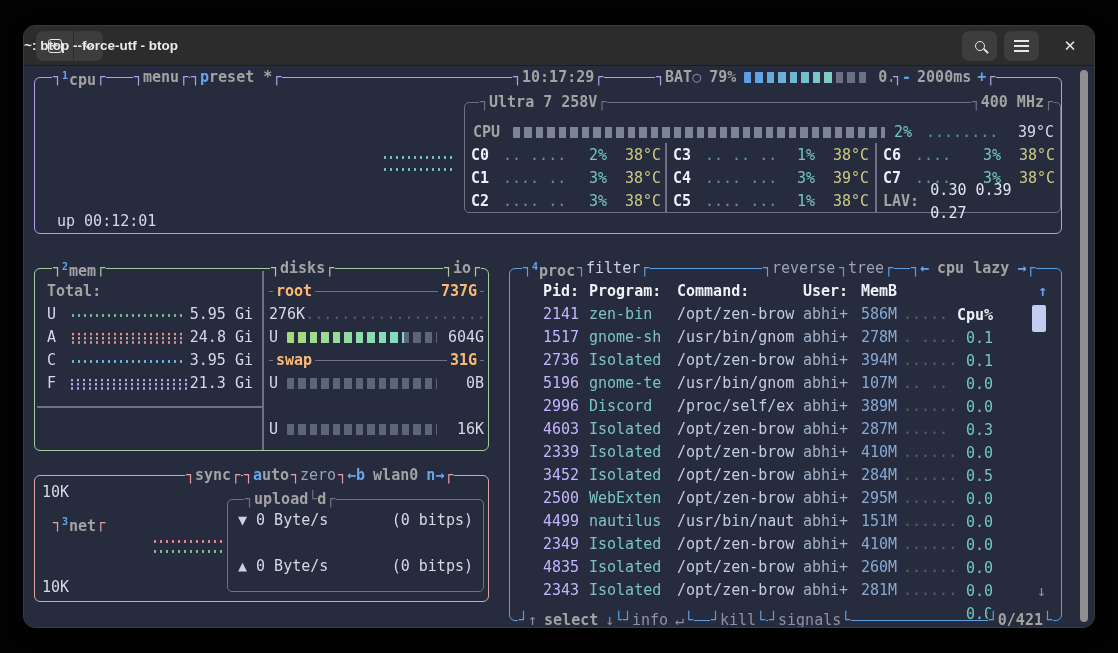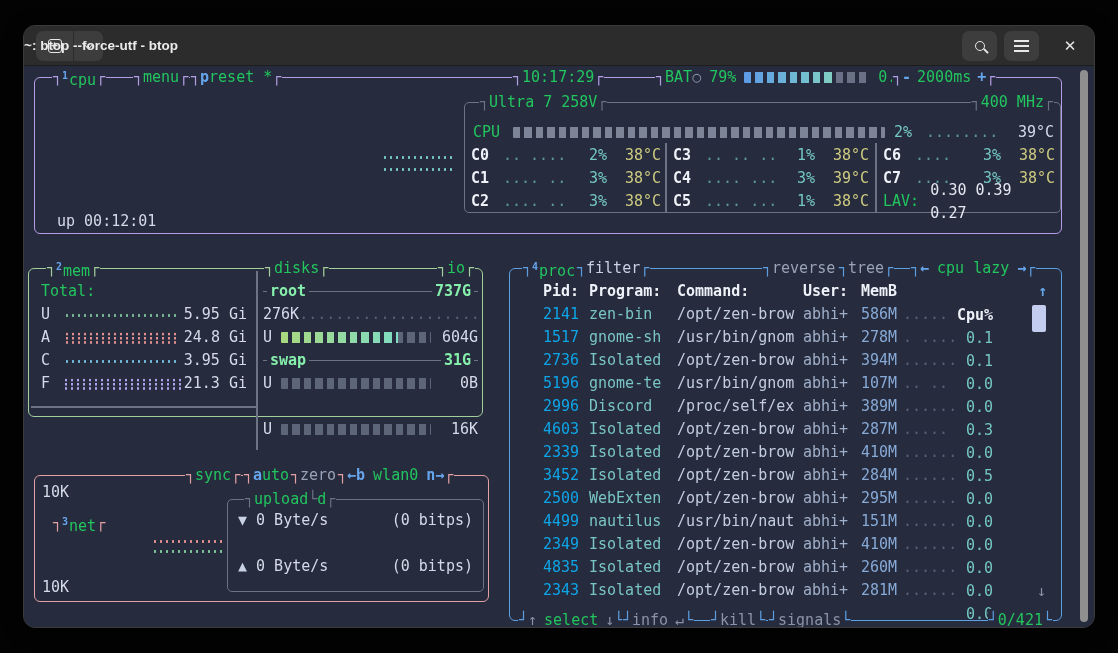--- a/index.html
+++ b/index.html
@@ -44,51 +44,51 @@
   .chip.bot::before { content:"┘"; }
   .chip.bot::after  { content:"└"; }
   .chip.bot { top:auto; bottom:-12px; }
   .chip.p::before,  .chip.p::after  { color:#b49ee6; }
   .chip.g::before,  .chip.g::after  { color:#a3cf9c; }
   .chip.r::before,  .chip.r::after  { color:#e3a1a4; }
   .chip.bl::before, .chip.bl::after { color:#5d9fe3; }
   .chip.gy::before, .chip.gy::after { color:#6b7384; }
   .chip span { display:inline-block; }
 
-  .w   { color:#22c55e; font-weight:400; }
+  .w   { color:#a3a3a3; font-weight:700; }
   .t   { color:#74c7c3; }
   .b   { color:#66a5ec; font-weight:700; }
   .dim { color:#8b93a8; }
   .dim2{ color:#9aa3b8; }
   .lt  { color:#c9d2e4; }
   .dotst { color:#5d9894; }
   .dotsg { color:#566079; }
   sup.n { font-size:10px; color:#66a5ec; font-weight:700; vertical-align:super; margin-right:1px; }
 
   .blocks { display:inline-block; height:11px; border-radius:1px; }
   .gapped { background-image:repeating-linear-gradient(90deg, rgba(0,0,0,0) 0 7.5px, #262b3d 7.5px 11.5px); }
   .dots { background-image:radial-gradient(circle, var(--c) 1.1px, rgba(0,0,0,0) 1.3px);
     background-size:6px 5px; }
   .dots.dense { background-size:6px 4.2px; }
 
   .rule { position:absolute; border-top:1.5px solid #6b7384; display:flex;
     justify-content:space-between; padding:0 4px; }
   .rule > span { background:#262b3d; transform:translateY(-12px); line-height:23px;
-    padding:0 3px; font-weight:700; color:#86efac; }
+    padding:0 3px; font-weight:700; color:#fdba74; }
   .vline { position:absolute; width:1.5px; background:#6b7384; }
   .hline { position:absolute; height:1.5px; background:#6b7384; }
 
   .core { display:flex; height:23px; align-items:center; }
   .cn { width:32px; font-weight:700; color:#edf1f8; }
   .cd { flex:1; color:#5d9894; overflow:hidden; white-space:nowrap; }
   .cp { width:40px; text-align:right; color:#74c7c3; }
   .ct { width:54px; text-align:right; color:#cfcb81; }
 
   .prow { display:flex; height:23px; padding-left:12px; align-items:center; }
-  .c-pid  { width:57px; text-align:right; color:#0ea5e9; }
+  .c-pid  { width:57px; text-align:right; color:#c4b5fd; }
   .c-prog { width:80px; margin-left:10px; color:#79c5c5; overflow:hidden; white-space:nowrap; }
   .c-cmd  { width:120px; margin-left:8px; color:#c3cde0; overflow:hidden; white-space:nowrap; }
   .c-user { width:48px; margin-left:6px; color:#9fafc9; }
   .c-mem  { width:42px; text-align:right; margin-left:4px; color:#87a9d6; }
   .c-dots { width:52px; margin-left:6px; color:#566079; overflow:hidden; white-space:nowrap; }
   .c-cpu  { width:38px; text-align:right; color:#74c7c3;margin-top:48px; }
   .phead .c-pid, .phead .c-prog, .phead .c-cmd, .phead .c-user, .phead .c-mem, .phead .c-cpu
     { color:#edf1f8; font-weight:700; }
 
   .mrow { position:absolute; left:12px; width:206px; height:23px; display:flex; align-items:center; }
@@ -236,21 +236,21 @@
           <div class="core">
             <span class="w" style="width:48px;">LAV:</span>
             <span style="color:#e3e7f0;">0.30 0.39 0.27</span>
           </div>
         </div>
       </div>
 
       <div style="position:absolute; left:22px; top:132px;">up 00:12:01</div>
     </div>
 
-    <div class="box g" style="left:4px; top:202px; width:455px; height:149px;">
+    <div class="box g" style="left:10px; top:202px; width:455px; height:183px;">
       <div class="chip g" style="left:17px;">
         <span><sup class="n">2</sup><span class="w">mem</span></span>
       </div>
       <div class="chip g" style="left:235px;">
         <span class="w">disks</span>
       </div>
       <div class="chip g" style="left:408px;">
         <span class="w">io</span>
       </div>
 

